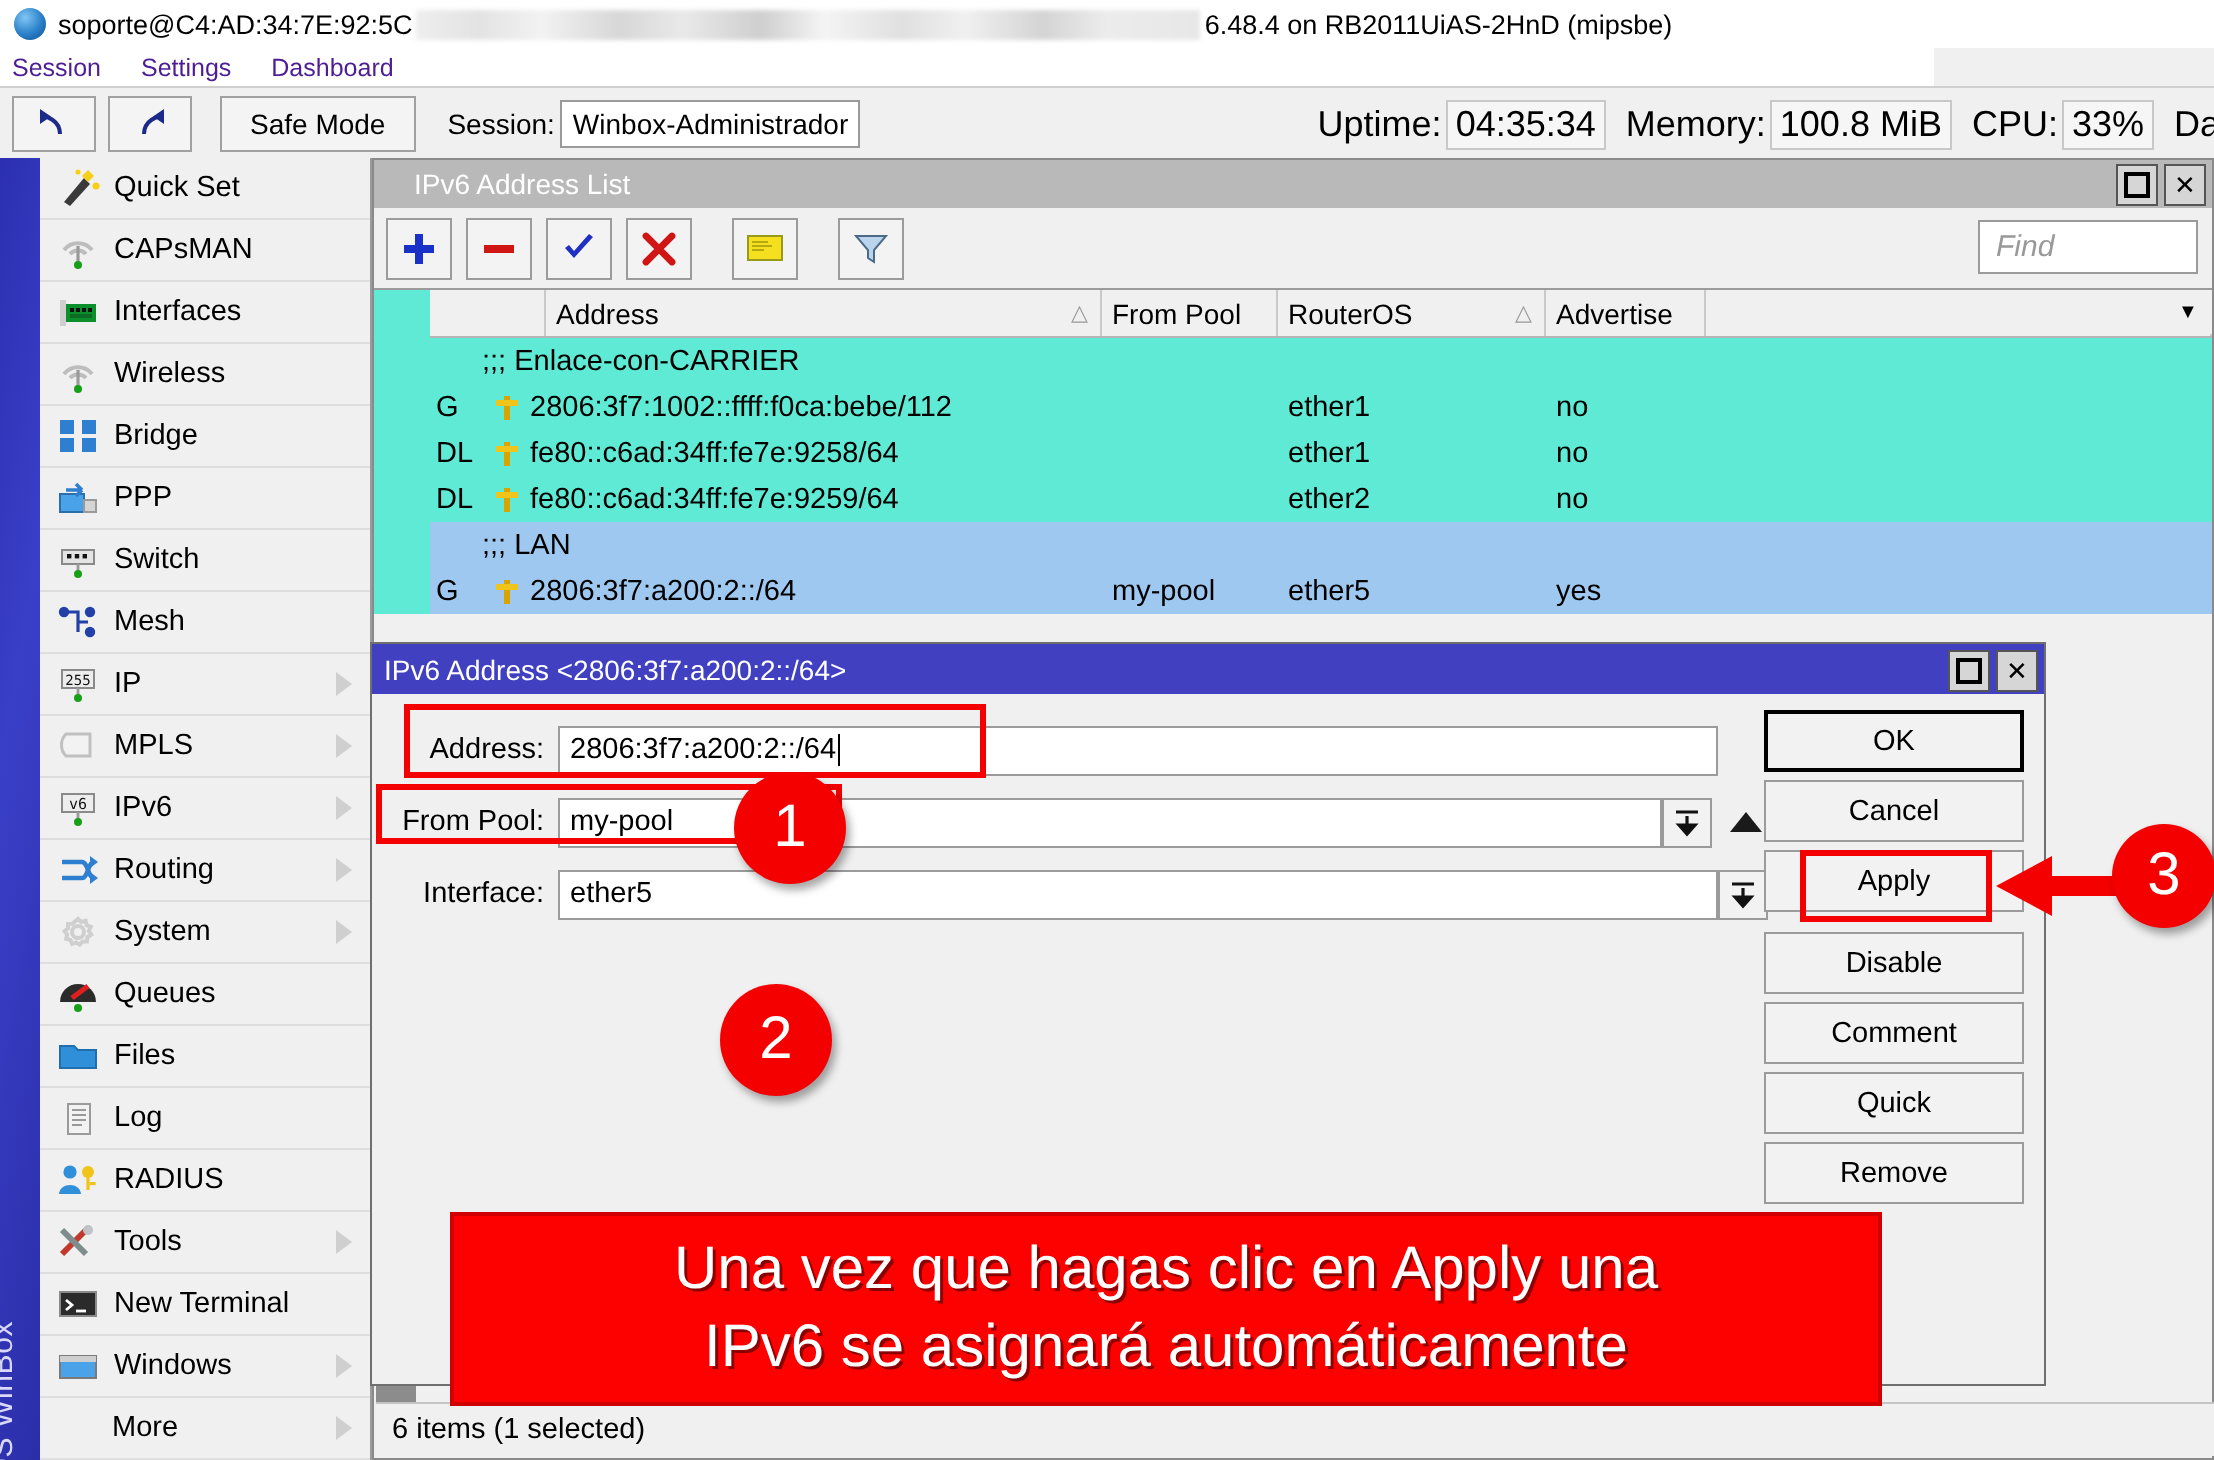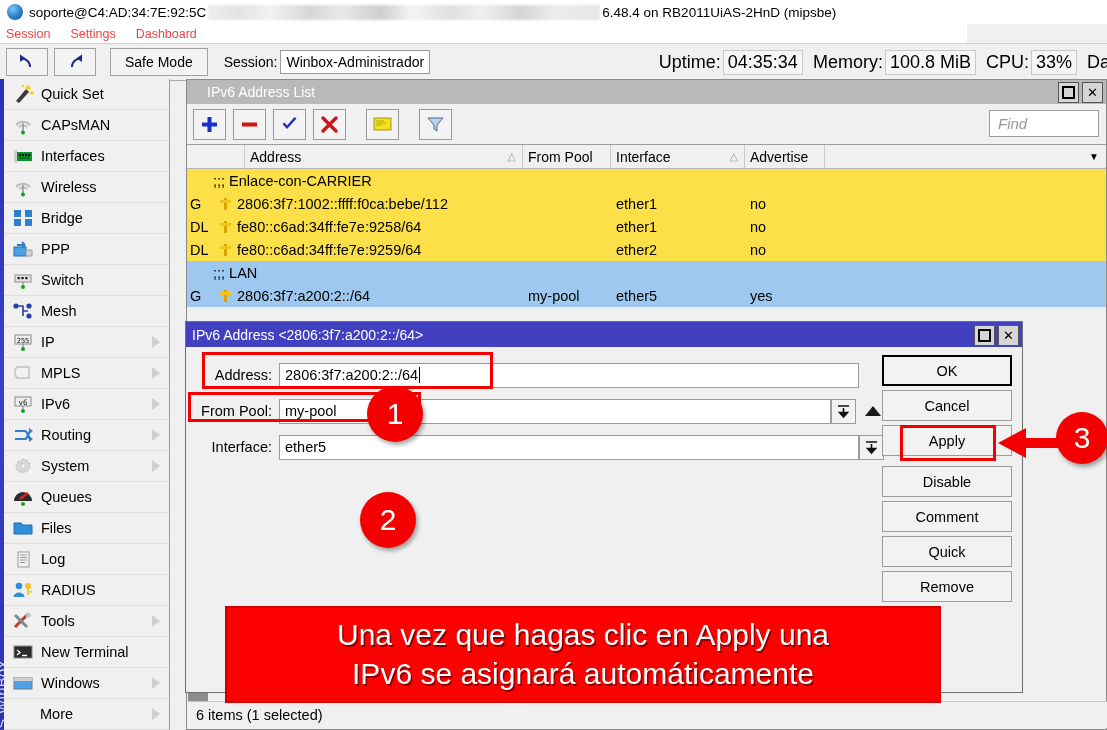--- a/index.html
+++ b/index.html
@@ -28,21 +28,21 @@
     background: linear-gradient(90deg,#eeeeee 0%,#e3e3e3 8%,#f2f2f2 16%,#d7d7d7 26%,
       #e9e9e9 34%,#cfcfcf 44%,#f4f4f4 52%,#e0e0e0 62%,#f0f0f0 70%,#d4d4d4 80%,
       #ececec 88%,#e7e7e7 100%);
     filter: blur(1px);
   }
   .title-b { flex: 0 0 auto; }
 
   
   .menubar {
     position: absolute; left: 0; top: 24px; width: 967px; height: 19px;
-    background: #ffffff; font-size: 12.5px; color: #ef4444;
+    background: #ffffff; font-size: 12.5px; color: #4c1d95;
     display: flex; align-items: center;
   }
   .menubar .mi { padding: 0 10px; cursor: default; }
   .menubar .mi:first-child { padding-left: 6px; }
 
   
   .toolbar {
     position: absolute; left: 0; top: 43px; width: 1107px; height: 36px;
     background: #f0f0f0; border-top: 1px solid #cfcfcf;
     border-bottom: 1px solid #a9a9a9;
@@ -84,21 +84,21 @@
   }
   .brandstrip span {
     position: absolute; bottom: 6px; left: 50%;
     transform: translateX(-50%) rotate(-90deg); transform-origin: 50% 100%;
     white-space: nowrap; color: #d8d8f8; font-size: 15px;
     letter-spacing: .3px;
   }
 
   
   .sidebar {
-    position: absolute; left: 4px; top: 79px; width: 165px; height: 651px;
+    position: absolute; left: 20px; top: 79px; width: 165px; height: 651px;
     background: #f0f0f0; border-right: 1px solid #9b9b9b;
     overflow: hidden;
   }
   .sb-item {
     height: 30px; display: flex; align-items: center;
     border-bottom: 1px solid #dedede; padding-left: 6px;
     font-size: 14.5px; color: #000; position: relative;
   }
   .sb-ico {
     width: 24px; height: 22px; margin-right: 7px; flex: 0 0 auto;
@@ -140,21 +140,21 @@
   }
   .mtb.gap { margin-left: 13px; }
   .findbox {
     position: absolute; right: 7px; top: 6px; width: 100px; height: 25px;
     border: 1px solid #9b9b9b; background: #fff;
     display: flex; align-items: center; padding-left: 8px;
     color: #999; font-style: italic; font-size: 15px;
   }
 
   
-  .tbl { background: #fde047; border-top: 1px solid #9b9b9b; }
+  .tbl { background: #5eead4; border-top: 1px solid #9b9b9b; padding-left: 28px; }
   .thead {
     display: flex; height: 23px; background: #f0f0f0; font-size: 14px;
     border-bottom: 1px solid #b5b5b5; position: relative;
   }
   .th {
     border-right: 1px solid #c9c9c9; box-sizing: border-box;
     display: flex; align-items: center; padding-left: 5px; position: relative;
   }
   .th .sortmark {
     position: absolute; right: 6px; top: 5px; color: #9a9a9a; font-size: 11px;
@@ -596,21 +596,21 @@
     <div class="tbl">
 
       <div class="thead">
         <div class="th" style="width:58px"></div>
         <div class="th" style="width:278px">
           <span>Address</span>
           <span class="sortmark">△</span>
         </div>
         <div class="th" style="width:88px">From Pool</div>
         <div class="th" style="width:134px">
-          <span>Interface</span>
+          <span>RouterOS</span>
           <span class="sortmark">△</span>
         </div>
         <div class="th" style="width:80px">Advertise</div>
         <div class="th" style="flex:1"></div>
         <div class="th-dropdown">▼</div>
       </div>
 
       <div class="trow cmt">
         <span>;;; Enlace-con-CARRIER</span>
       </div>

